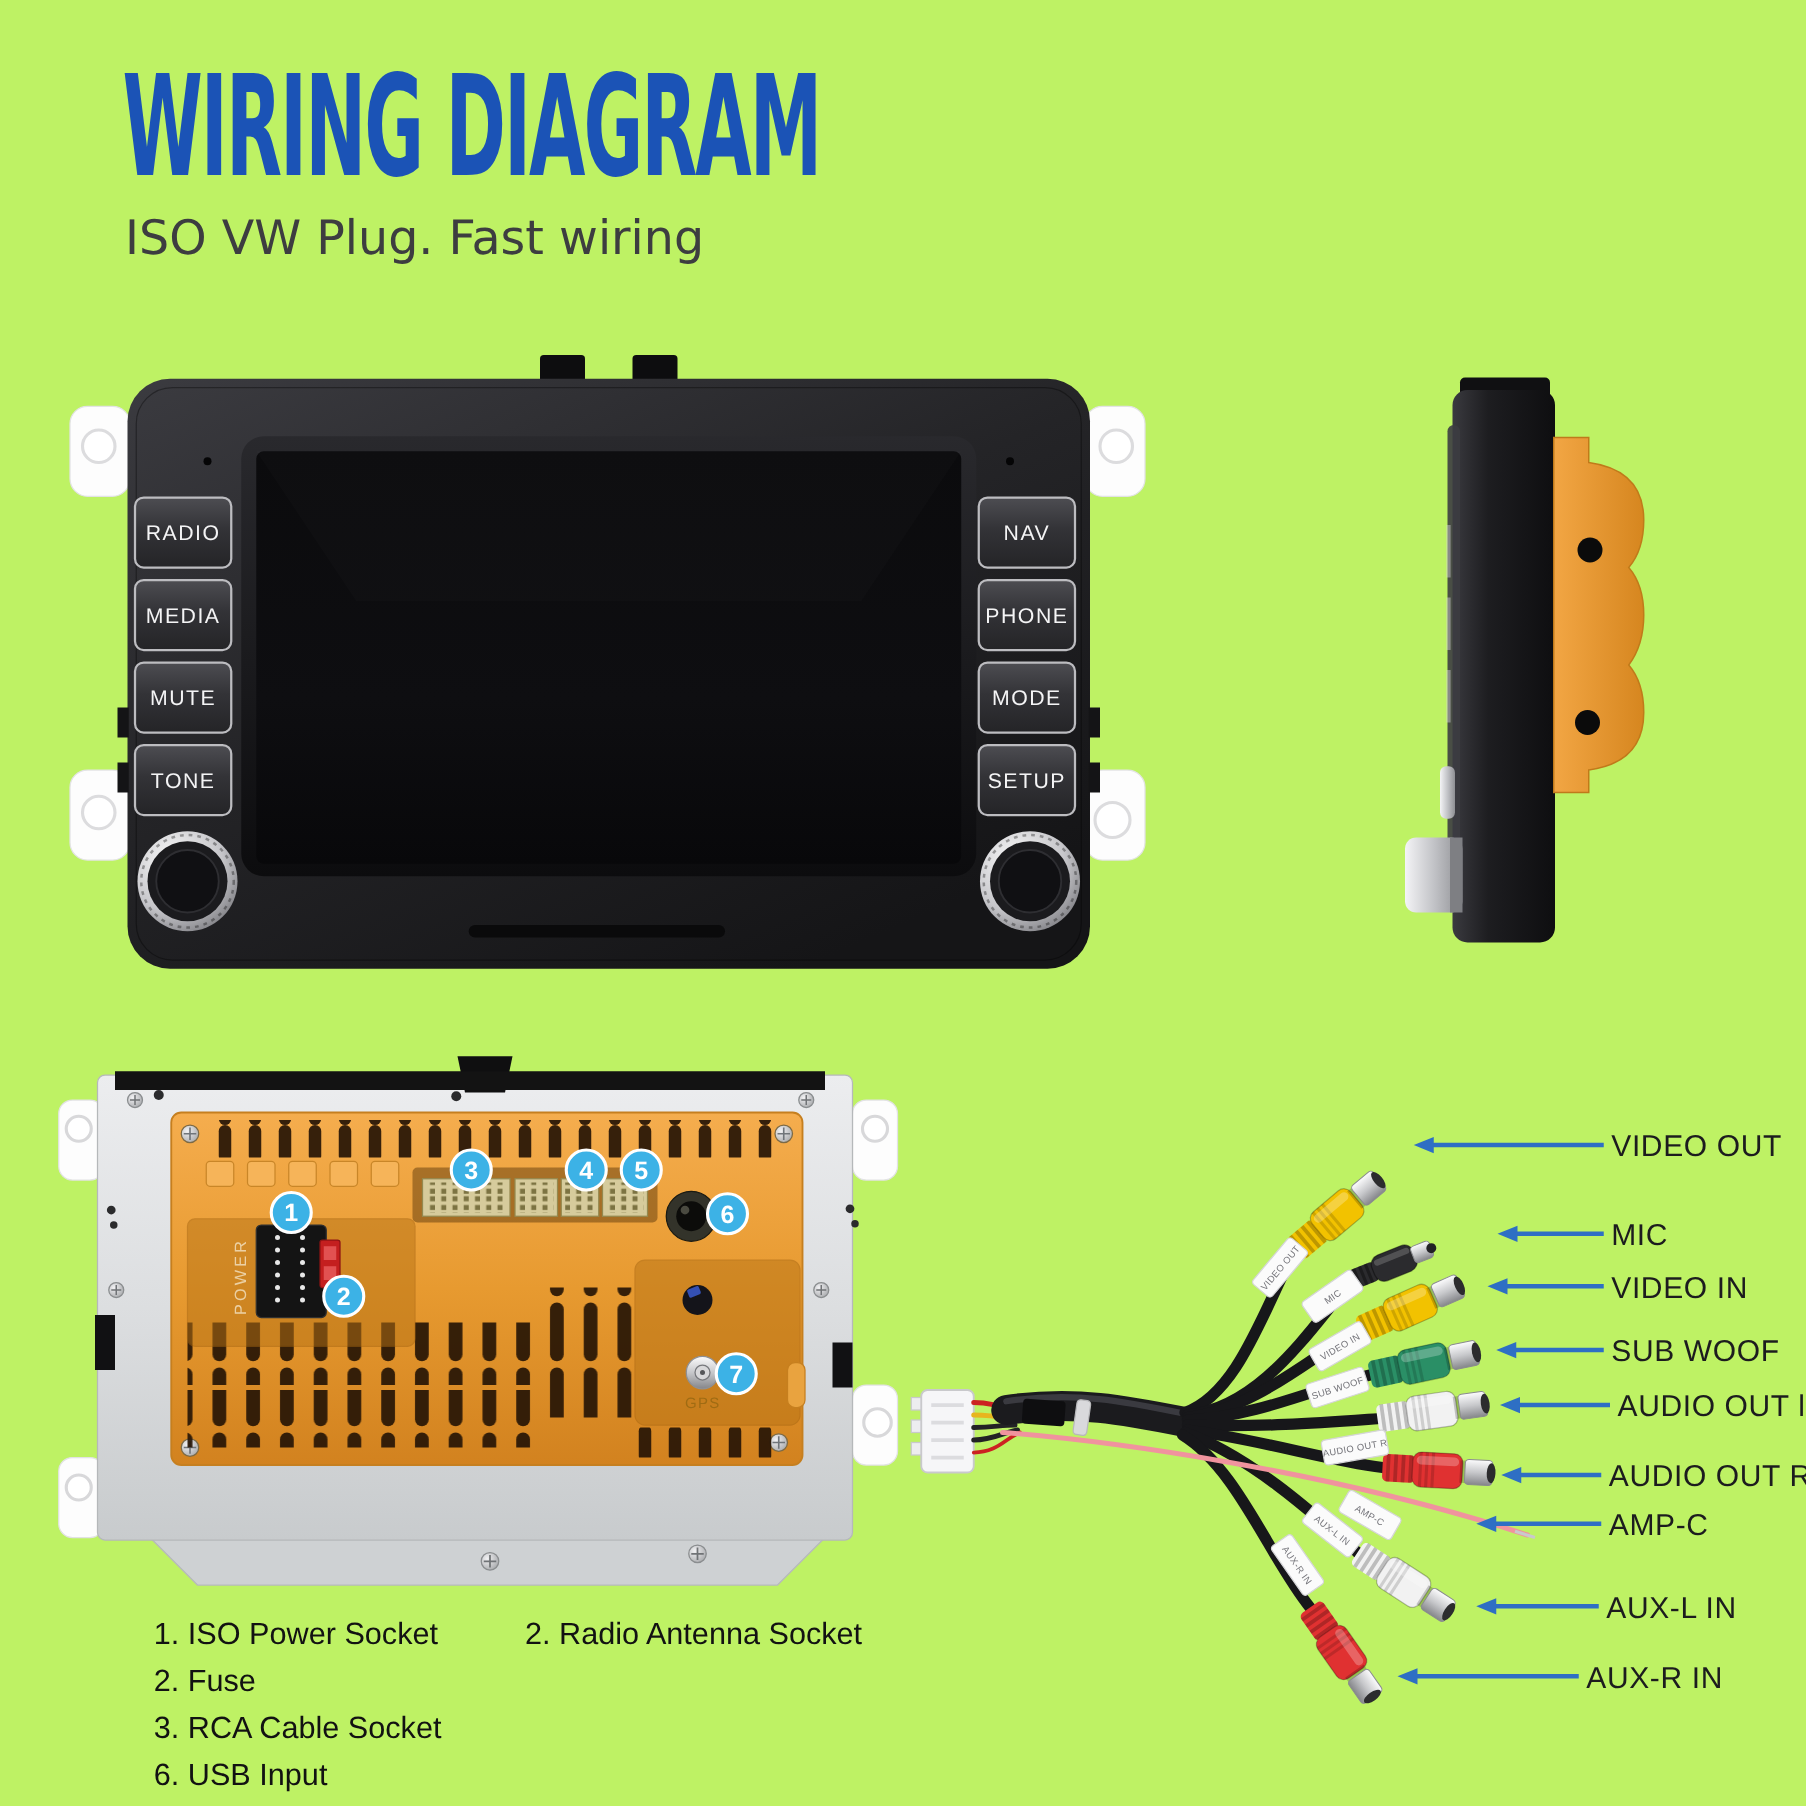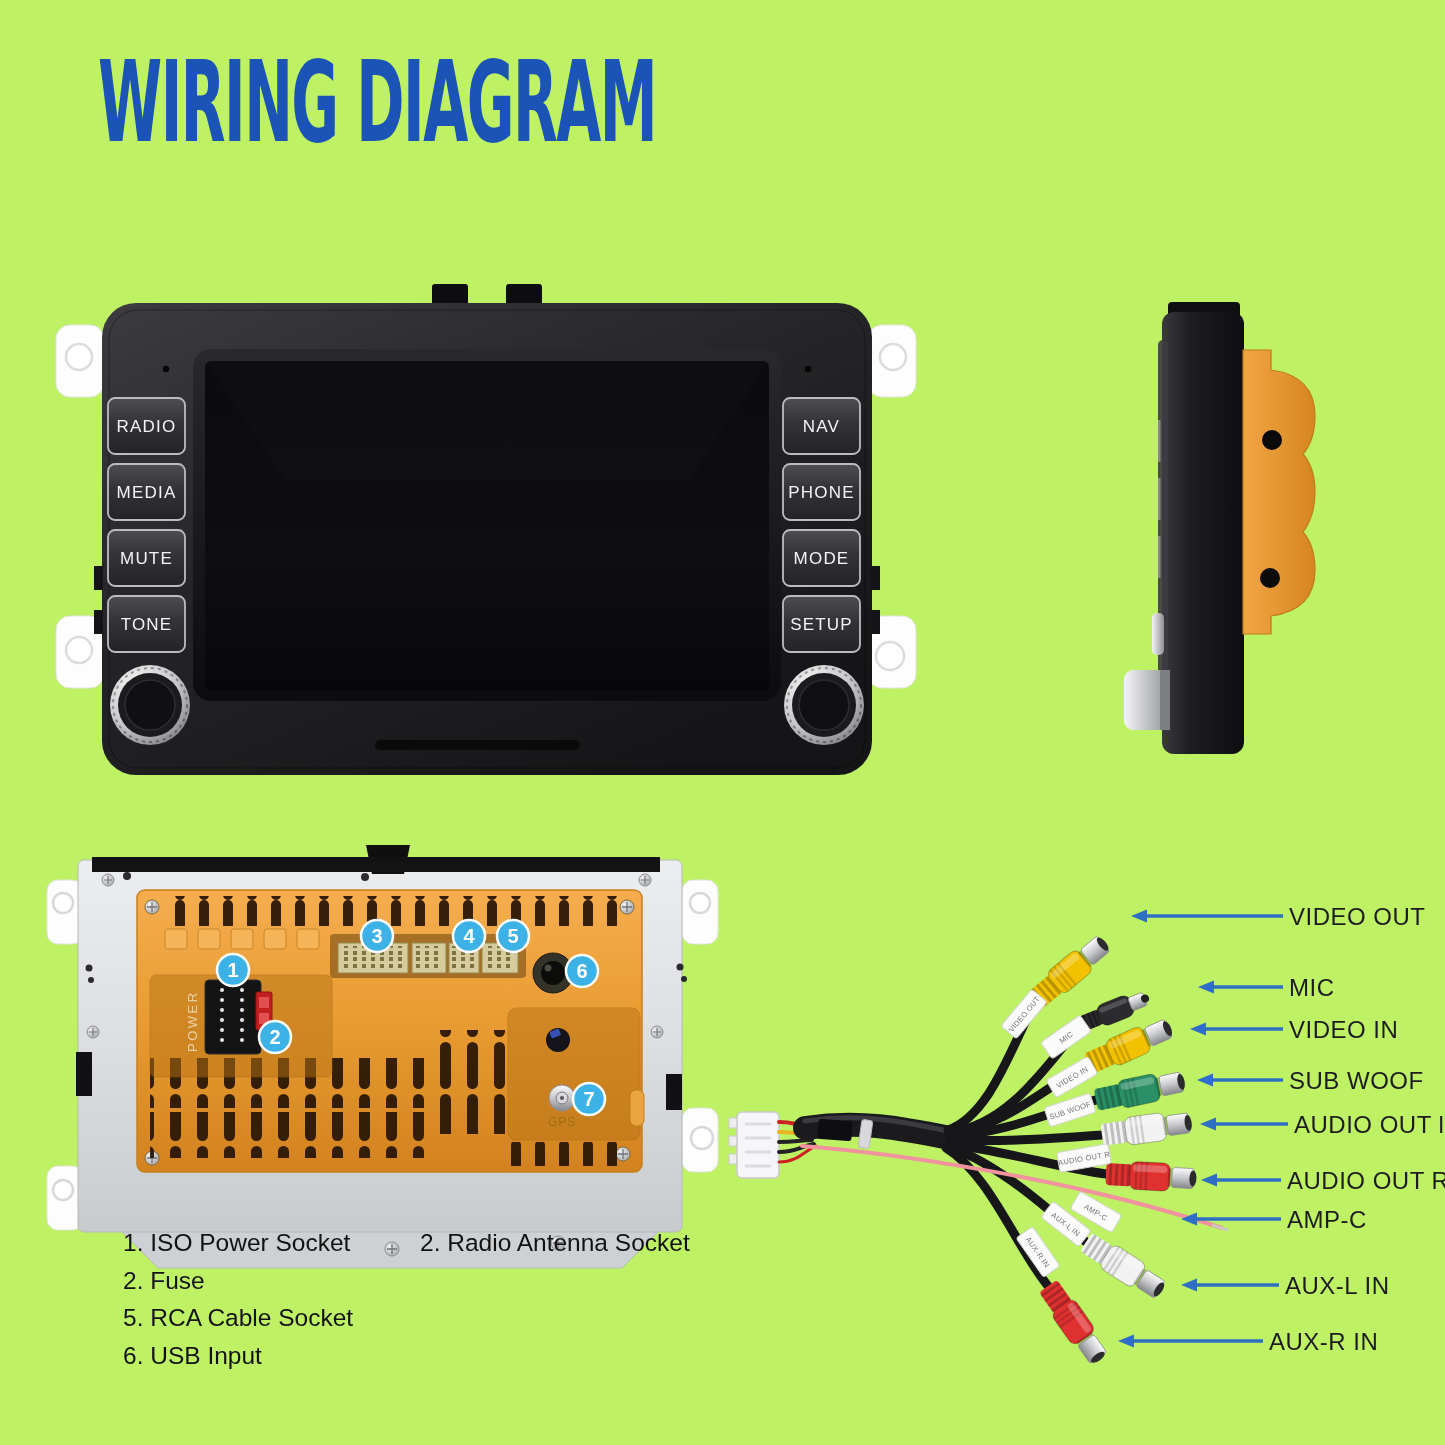--- a/index.html
+++ b/index.html
@@ -3,39 +3,40 @@
 <meta charset="utf-8">
 <style>
   html,body{margin:0;padding:0;background:#fff;}
   .stage{position:relative;width:1445px;height:1445px;background:#bef264;overflow:hidden;
          font-family:"Liberation Sans",sans-serif;}
   .title{position:absolute;left:98px;top:46px;font-family:"DejaVu Sans",sans-serif;
          font-weight:bold;font-size:112px;line-height:1;color:#1b53b6;
          transform:scale(0.52,1);transform-origin:0 0;letter-spacing:-3px;white-space:nowrap;}
   .subtitle{position:absolute;left:100px;top:168px;font-family:"DejaVu Sans",sans-serif;
          font-size:38px;color:#3d3d40;white-space:nowrap;}
-  .legend{position:absolute;left:123px;top:1224px;display:flex;
+  .legend{position:absolute;left:123px;top:1289px;display:flex;
          font-size:24.5px;color:#121212;line-height:37.5px;}
   .legend .col1{width:297px;}
   .legend div{white-space:nowrap;}
   svg.canvas{position:absolute;left:0;top:0;width:1445px;height:1445px;display:block;}
   text{font-family:"Liberation Sans",sans-serif;}
   .btn-label{fill:#f4f4f5;font-size:17px;letter-spacing:1.2px;}
   .callout-num{fill:#ffffff;font-size:20px;font-weight:bold;}
   .arrow-label{fill:#1c1c1e;font-size:24px;letter-spacing:.5px;}
   .tag-text{fill:#74747a;font-size:7.5px;letter-spacing:.3px;}
   .gps-text{fill:#9c6a12;font-size:12px;letter-spacing:1px;opacity:.9;}
   .power-text{fill:#f3e3c4;font-size:13px;letter-spacing:2.5px;opacity:.8;}
 </style>
 </head>
 <body>
 
 <div class="stage">
 
   <div class="title">WIRING DIAGRAM</div>
+  <div class="subtitle">ISO VW Plug. Fast wiring</div>
 
   <svg class="canvas" viewBox="0 0 1445 1445">
     <defs>
       <linearGradient id="gBody" x1="0" y1="0" x2="0.7" y2="1">
         <stop offset="0" stop-color="#3b3b40"></stop>
           <stop offset="0.5" stop-color="#242427"></stop>
           <stop offset="1" stop-color="#151517"></stop>
       </linearGradient>
       <linearGradient id="gBezel" x1="0" y1="0" x2="0" y2="1">
         <stop offset="0" stop-color="#29292d"></stop>
@@ -488,20 +489,20 @@
         <text class="arrow-label" x="1285" y="1294">AUX-L IN</text>
         <text class="arrow-label" x="1269" y="1350">AUX-R IN</text>
       </g>
     </g>
   </svg>
 
   <div class="legend">
     <div class="col1">
       <div>1. ISO Power Socket</div>
       <div>2. Fuse</div>
-      <div>5. RCA Cable Socket</div>
+      <div>3. RCA Cable Socket</div>
       <div>6. USB Input</div>
     </div>
     <div class="col2">
       <div>2. Radio Antenna Socket</div>
     </div>
   </div>
 </div>
 
 </body></html>

